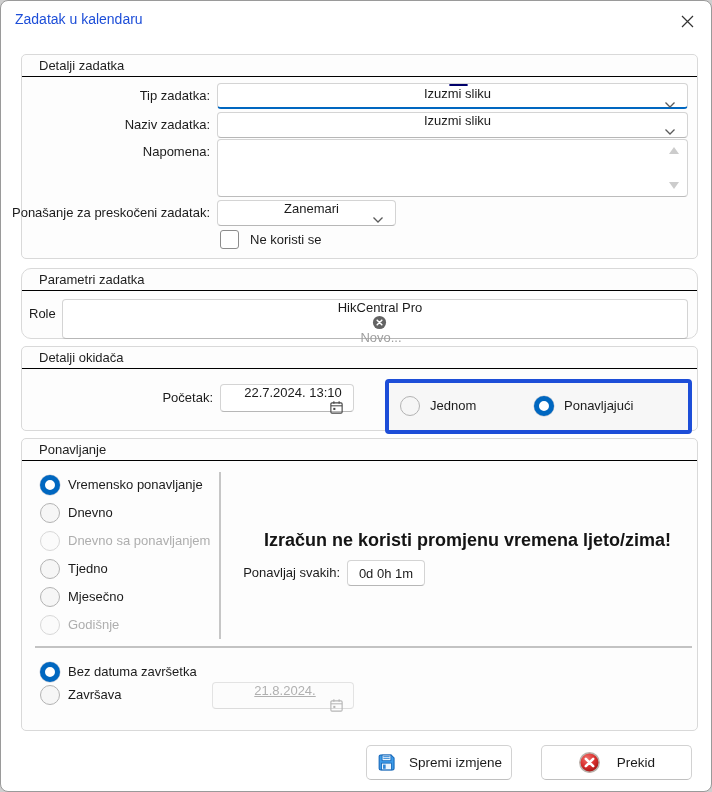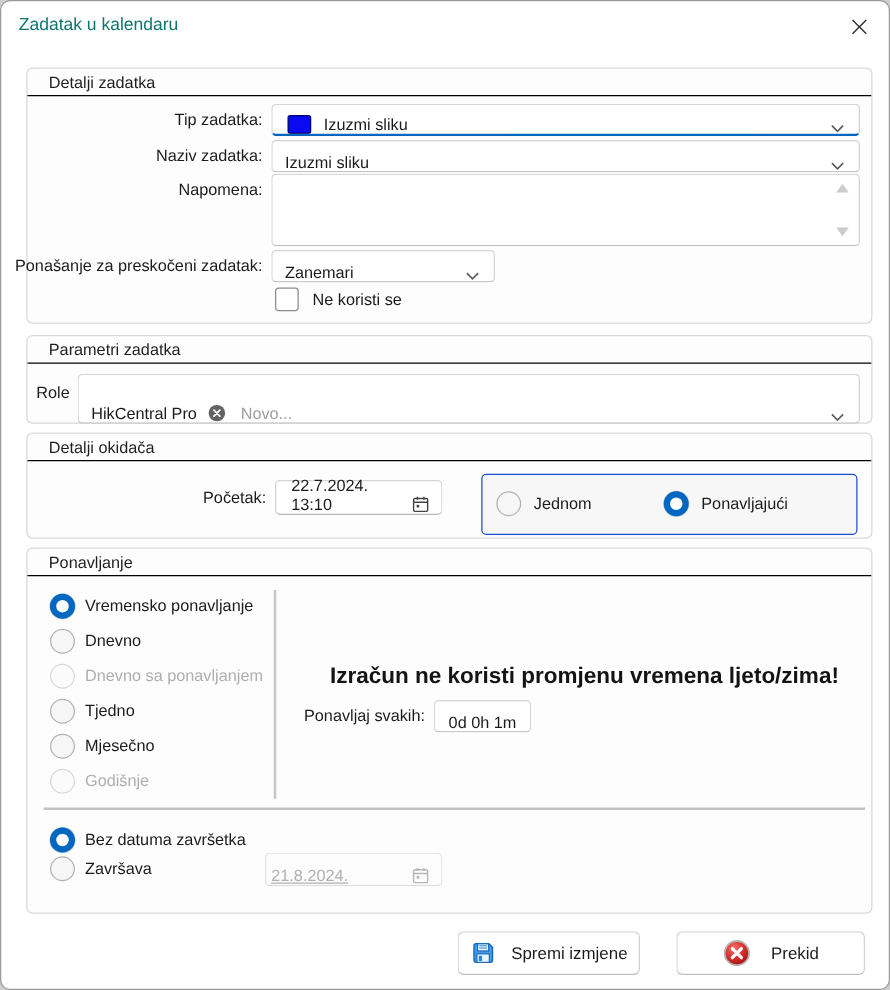--- a/index.html
+++ b/index.html
@@ -2,49 +2,49 @@
 <html><head>
 <meta charset="utf-8">
 <style>
   html,body{margin:0;padding:0;background:#cfcfcf;}
   .dlg{
     position:relative;width:710px;height:790px;background:#ffffff;
     border:1px solid #9a9a9a;border-radius:8px;overflow:hidden;
     font-family:"Liberation Sans",sans-serif;color:#1b1b1b;font-size:13px;
   }
   .abs{position:absolute;}
-  .titlebar-text{left:14px;top:10px;font-size:14px;color:#0f766e;}
+  .titlebar-text{left:14px;top:10px;font-size:14px;color:#1d4ed8;}
   .close-btn{right:8px;top:6px;width:32px;height:28px;display:flex;align-items:center;justify-content:center;border-radius:5px;cursor:default;}
   
   .group{position:absolute;left:20px;width:677px;background:#fdfdfd;border:1px solid #d9d9d9;border-radius:5px;box-sizing:border-box;}
   .legend{position:absolute;top:0;left:0;right:0;height:21px;line-height:21px;padding-left:17px;border-bottom:1px solid #000000;font-size:13px;color:#1e1e1e;}
   
   .lbl{font-size:13px;color:#1b1b1b;white-space:nowrap;}
   .lbl-r{text-align:right;}
   
   .field{
     background:#fff;border:1px solid #d4d4d4;border-bottom-color:#b7b7b7;border-radius:4px;
-    box-sizing:border-box;display:flex;align-items:flex-end;font-size:13px;color:#1b1b1b;
+    box-sizing:border-box;display:flex;align-items:center;font-size:13px;color:#1b1b1b;flex-direction:column;
   }
   .field.focus{border-bottom:2px solid #0067C0;}
   .field.disabled{border-color:#e3e3e3;border-bottom-color:#dcdcdc;background:#fcfcfc;color:#b0b0b0;}
   .chev{margin-left:auto;margin-right:11px;display:flex;align-items:center;}
   .type-swatch{width:17px;height:13px;background:#0a0af0;border:1px solid #00006b;border-radius:2px;margin-left:12px;}
   .field .val{margin-left:10px;}
   .textarea{background:#fff;border:1px solid #d4d4d4;border-bottom-color:#bcbcbc;border-radius:4px;box-sizing:border-box;position:relative;}
   .tri-up{width:0;height:0;border-left:5px solid transparent;border-right:5px solid transparent;border-bottom:7px solid #cccccc;position:absolute;top:7px;right:8px;}
   .tri-down{width:0;height:0;border-left:5px solid transparent;border-right:5px solid transparent;border-top:7px solid #cccccc;position:absolute;bottom:7px;right:8px;}
   .checkbox{width:19px;height:19px;border:1px solid #8c8c8c;border-radius:3px;background:#fff;box-sizing:border-box;}
   
   .radio{width:20px;height:20px;border-radius:50%;box-sizing:border-box;background:#f6f6f6;border:1px solid #b3b3b3;}
   .radio.sel{background:#fff;border:5.5px solid #0067C0;box-shadow:0 0 0 0.5px rgba(0,45,100,0.25);}
   .radio.dis{border-color:#d8d8d8;background:#fbfbfb;}
   .opt-lbl{line-height:20px;}
   .opt-lbl.dis{color:#aeaeae;}
-  .panel{background:#f7f7f7;border:1px solid #1d4ed8;border-radius:4px;}
+  .panel{background:#f7f7f7;border:4px solid #1d4ed8;border-radius:4px;}
   .vdiv{width:2px;background:#c6c6c6;}
   .hdiv{height:2px;background:#c3c3c3;}
   .warn{font-weight:bold;font-size:18px;color:#141414;white-space:nowrap;}
   
   .btn{
     position:absolute;background:#fff;border:1px solid #d2d2d2;border-bottom-color:#c0c0c0;border-radius:5px;
     display:flex;align-items:center;justify-content:center;gap:12px;box-sizing:border-box;font-size:13.5px;color:#1b1b1b;
   }
   .placeholder{color:#9e9e9e;}
   .chip-x{display:flex;align-items:center;margin-left:8px;}
@@ -99,21 +99,21 @@
         <svg width="12" height="8" viewBox="0 0 12 8">
             <path d="M1.5 1.5 L6 6 L10.5 1.5" fill="none" stroke="#5a5a5a" stroke-width="1.3"></path>
           </svg>
       </span>
     </div>
 
     <div class="abs checkbox" style="left:198px;top:175px;"></div>
     <div class="abs lbl" style="left:228px;top:175px;height:19px;line-height:19px;">Ne koristi se</div>
   </div>
 
-  <div class="group" style="top:267px;height:71px;">
+  <div class="group" style="top:267px;height:71px;border-radius:10px;">
     <div class="legend">Parametri zadatka</div>
 
     <div class="abs lbl" style="left:7px;top:30px;height:29px;line-height:29px;">Role</div>
     <div class="abs field" style="left:40px;top:30px;width:626px;height:40px;">
       <span class="val">HikCentral Pro</span>
       <span class="chip-x">
         <svg width="15" height="15" viewBox="0 0 16 16">
             <circle cx="8" cy="8" r="7" fill="#636363"></circle>
             <path d="M5.5 5.5 L10.5 10.5 M10.5 5.5 L5.5 10.5" stroke="#fff" stroke-width="1.6" stroke-linecap="round"></path>
           </svg>

